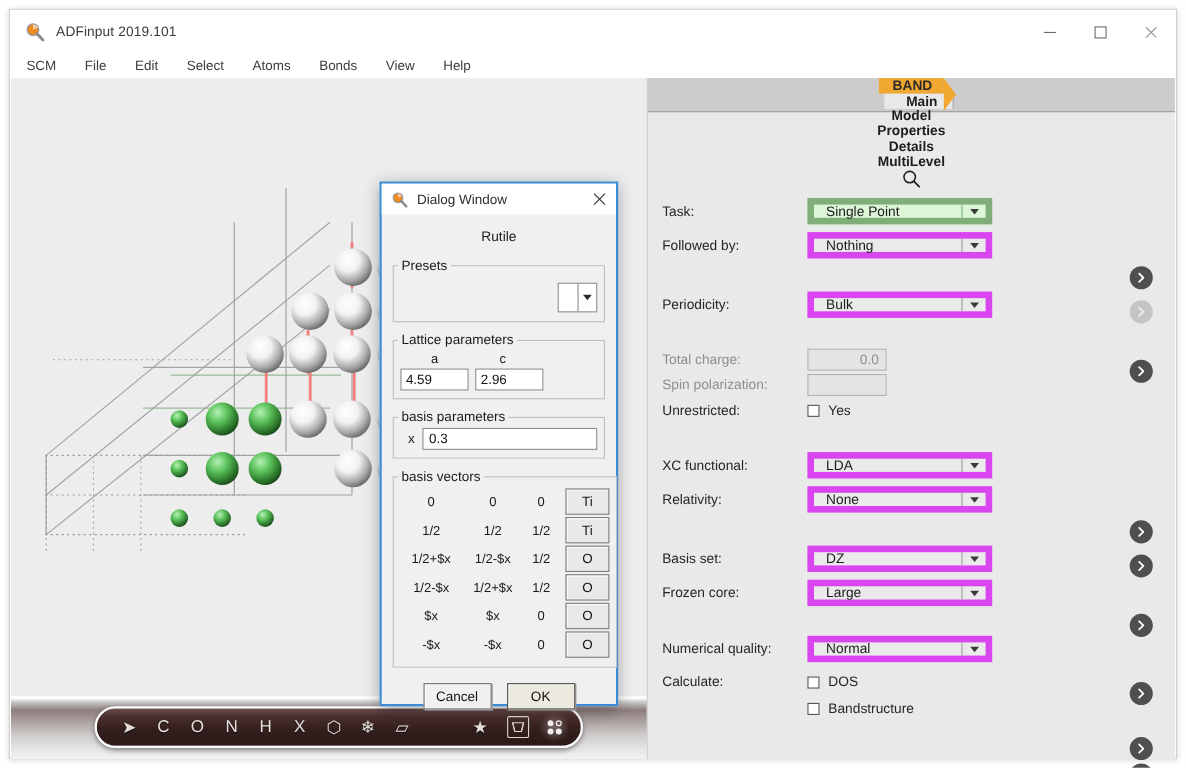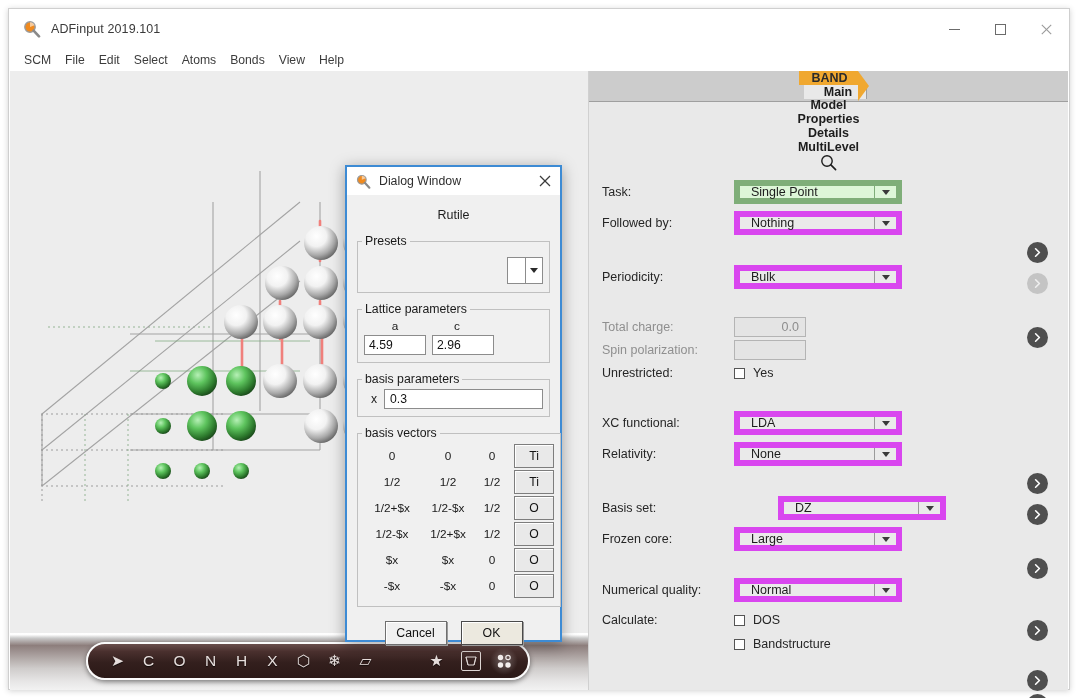--- a/index.html
+++ b/index.html
@@ -36,21 +36,21 @@
   .winbtn {
     width: 46px; height: 40px; display: flex; align-items: center; justify-content: center;
     color: #7b7b7b; font-size: 13px;
   }
   .wb-min { width: 11px; height: 1px; background: #6b6b6b; display:block; }
   .wb-max { width: 11px; height: 11px; border: 1px solid #6b6b6b; display:block; }
 
   
   .menubar {
     height: 22px; display: flex; align-items: center;
-    padding-left: 15px; background: #ffffff;
+    padding-left: 15px; background: #ffffff; gap: 12px;
   }
   .menuitem {
     font-size: 12.2px; color: #3c3c3c; padding: 2px 8px 2px 0px; margin-right: 6px;
     white-space: nowrap;
   }
 
   
   .viewer {
     position: absolute; left: 1px; top: 62px;
     width: 580px; height: 619px;
@@ -504,21 +504,21 @@
                 <i></i>
               </span>
           </div>
         </div>
         <div class="helpbtn" style="top:402px;">
           <svg width="11" height="11" viewBox="0 0 11 11">
               <polyline points="3.6,1.8 7.4,5.5 3.6,9.2" fill="none" stroke="#ffffff" stroke-width="1.6" stroke-linecap="round" stroke-linejoin="round"></polyline>
             </svg>
         </div>
 
-        <div class="row" style="top:394px;gap:44px;">
+        <div class="row" style="top:394px;">
           <div class="lbl">Basis set:</div>
           <div class="combo">
             <span class="cval">DZ</span>
             <span class="carrow">
                 <i></i>
               </span>
           </div>
         </div>
         <div class="helpbtn" style="top:456px;">
           <svg width="11" height="11" viewBox="0 0 11 11">

